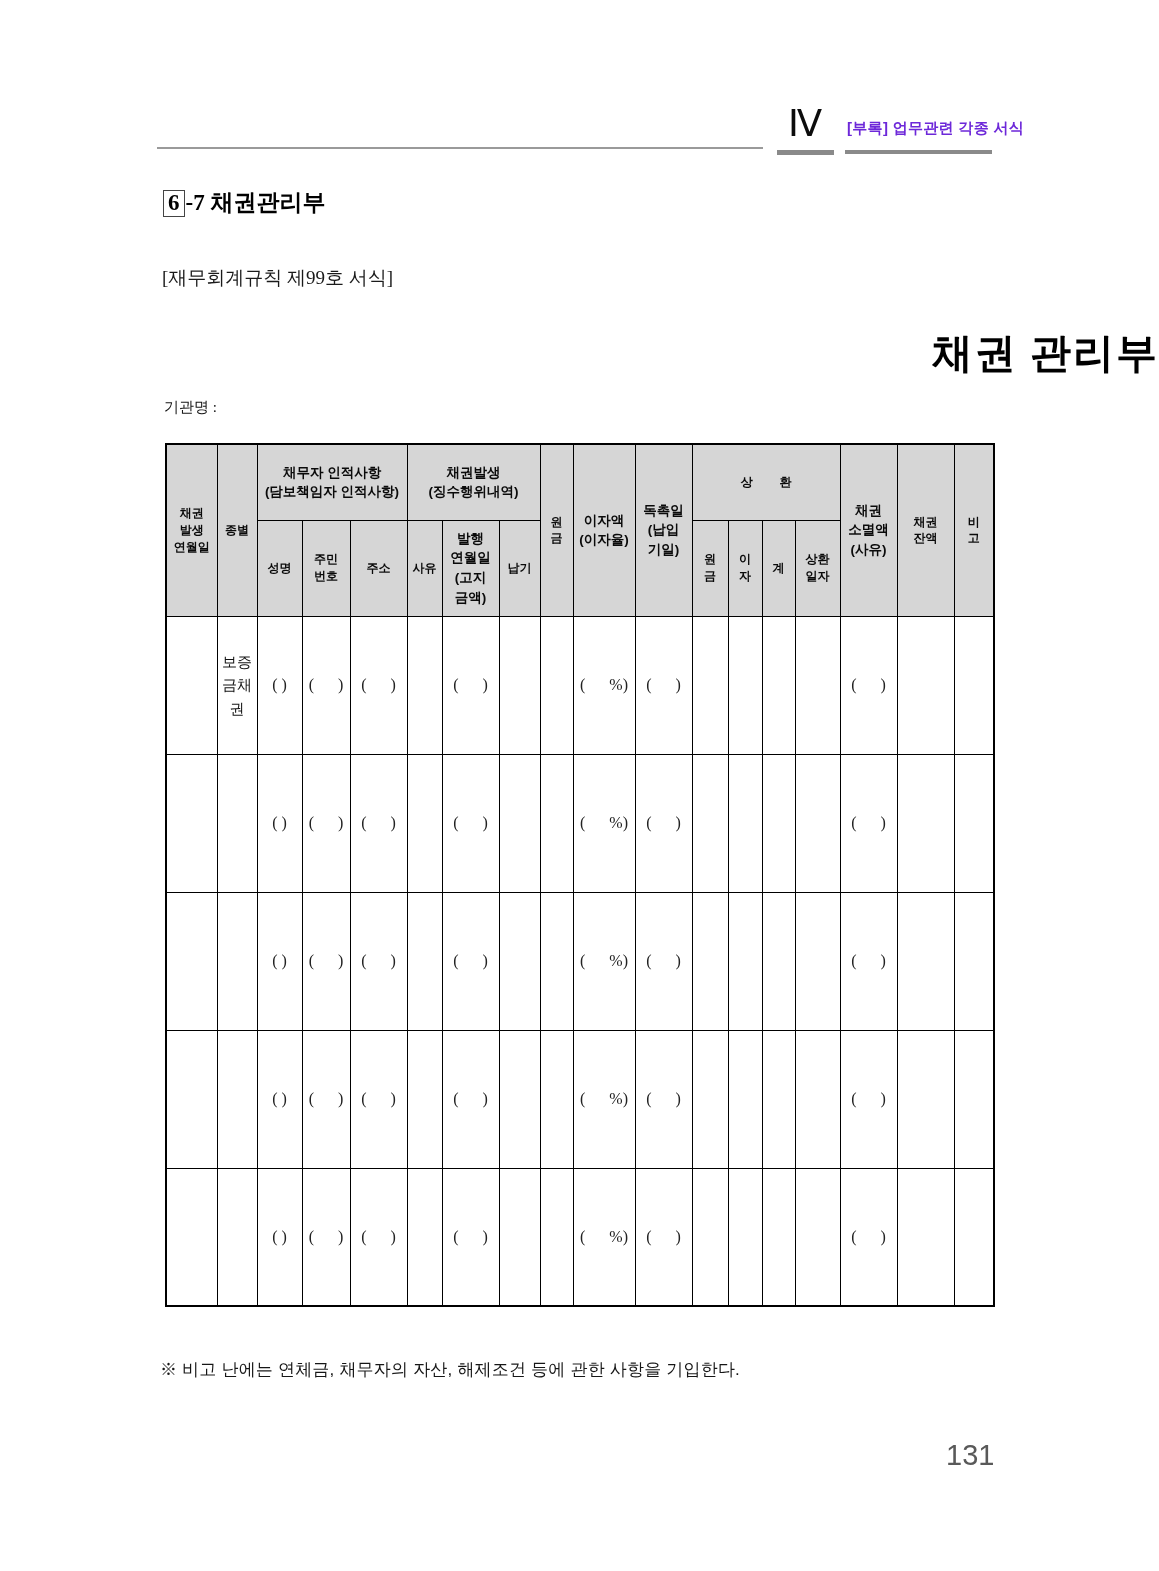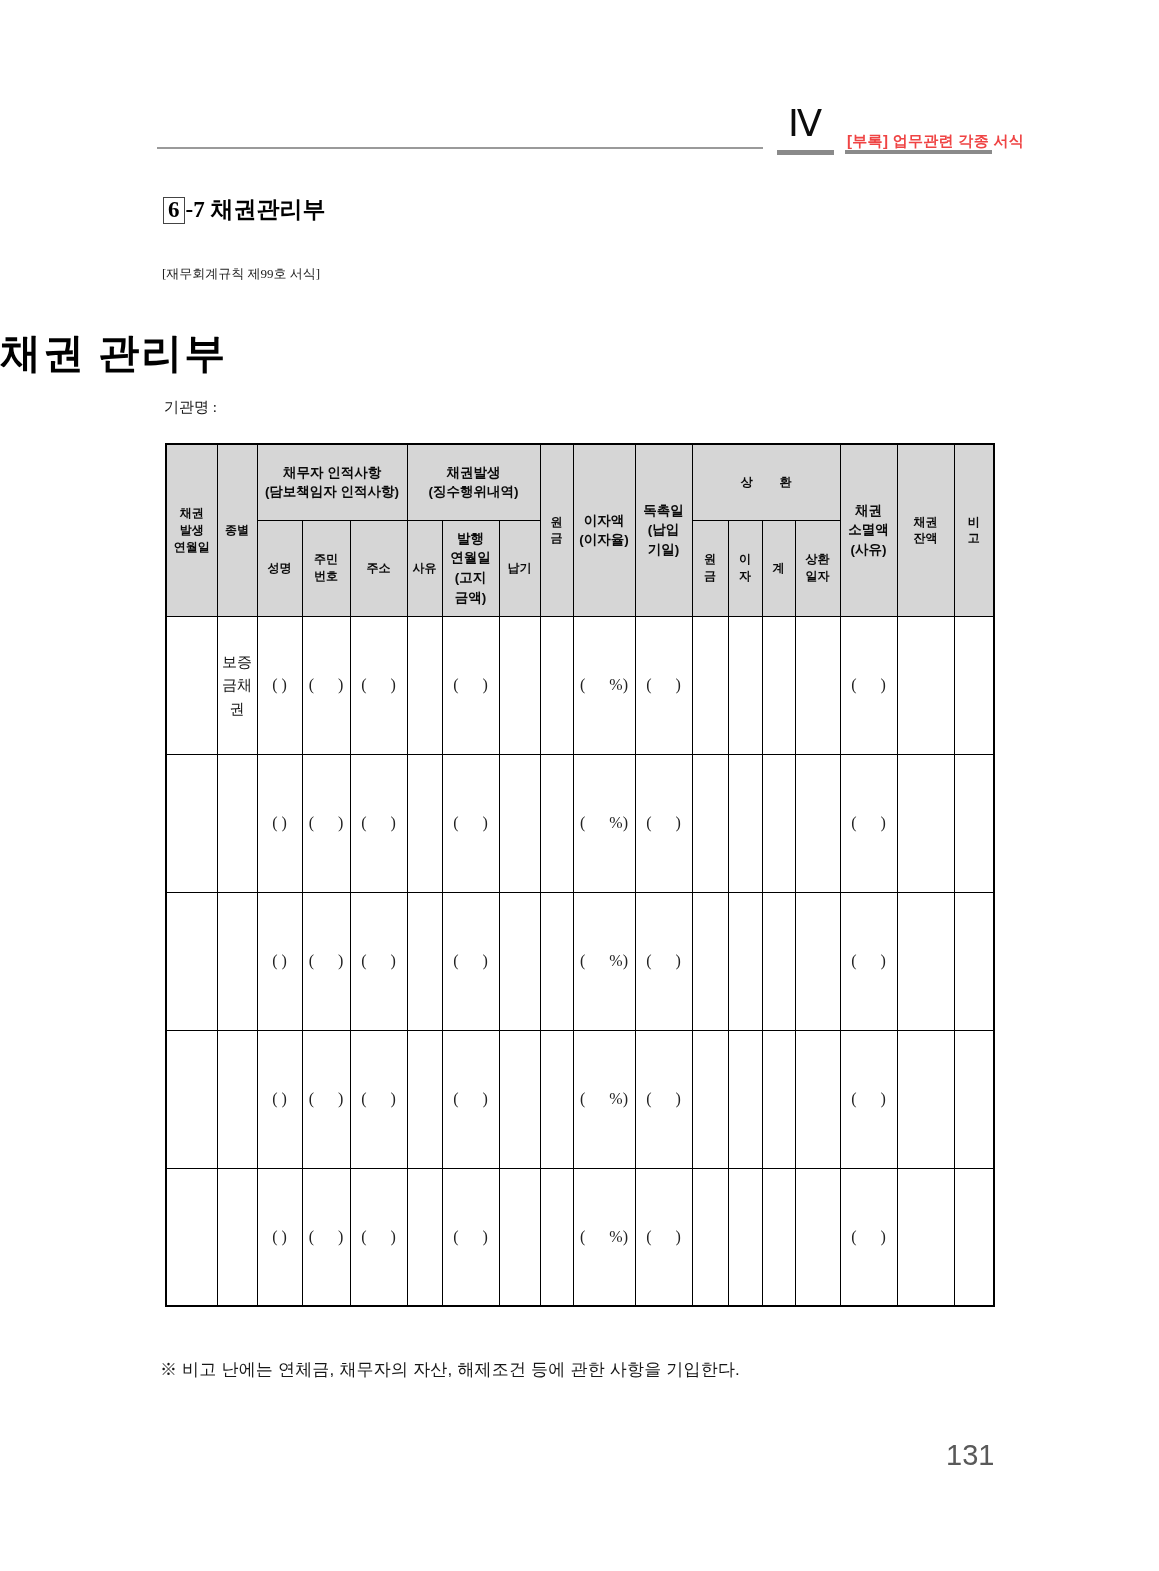--- a/index.html
+++ b/index.html
@@ -10,38 +10,38 @@
   .abs { position:absolute; }
 
   
   .thin-rule { left:157px; top:147px; width:606px; height:2px; background:#9a9a9a; }
   .chapter-roman {
     left:774px; top:101px; width:62px; height:46px; text-align:center;
     font-family:"Liberation Serif", serif; font-size:37px; line-height:46px; color:#0c0c0c;
   }
   .roman-bar { left:777px; top:150px; width:57px; height:5px; background:#8a8a8a; }
   .appendix-label {
-    left:847px; top:132px; font-size:15px; font-weight:700; color:#ef4444; letter-spacing:0.3px;
+    left:847px; top:119px; font-size:15px; font-weight:700; color:#6d28d9; letter-spacing:0.3px;
   }
   .appendix-bar { left:845px; top:150px; width:147px; height:4px; background:#8a8a8a; }
 
   
   .section-heading {
-    left:163px; top:194px; font-family:"Liberation Serif", serif;
+    left:163px; top:187px; font-family:"Liberation Serif", serif;
     font-size:23px; font-weight:700; color:#000;
   }
   .num-box {
     display:inline-block; border:1.5px solid #444; padding:0 4px 1px 4px;
     line-height:1.05; margin-right:1px;
   }
   .form-reference {
-    left:162px; top:265px; font-family:"Liberation Serif", serif; font-size:13px; color:#1a1a1a;
+    left:162px; top:265px; font-family:"Liberation Serif", serif; font-size:19px; color:#1a1a1a;
   }
   .form-title {
-    left:0; width:1159px; top:326px; text-align:left;
+    left:0; width:1159px; top:326px; text-align:right;
     font-family:"Liberation Serif", serif; font-size:41px; font-weight:700;
     letter-spacing:2px; color:#000;
   }
   .org-label {
     left:164px; top:398px; font-family:"Liberation Serif", serif; font-size:15px; color:#111;
   }
 
   
   .table-wrap { left:165px; top:443px; }
   table.bond-table {

